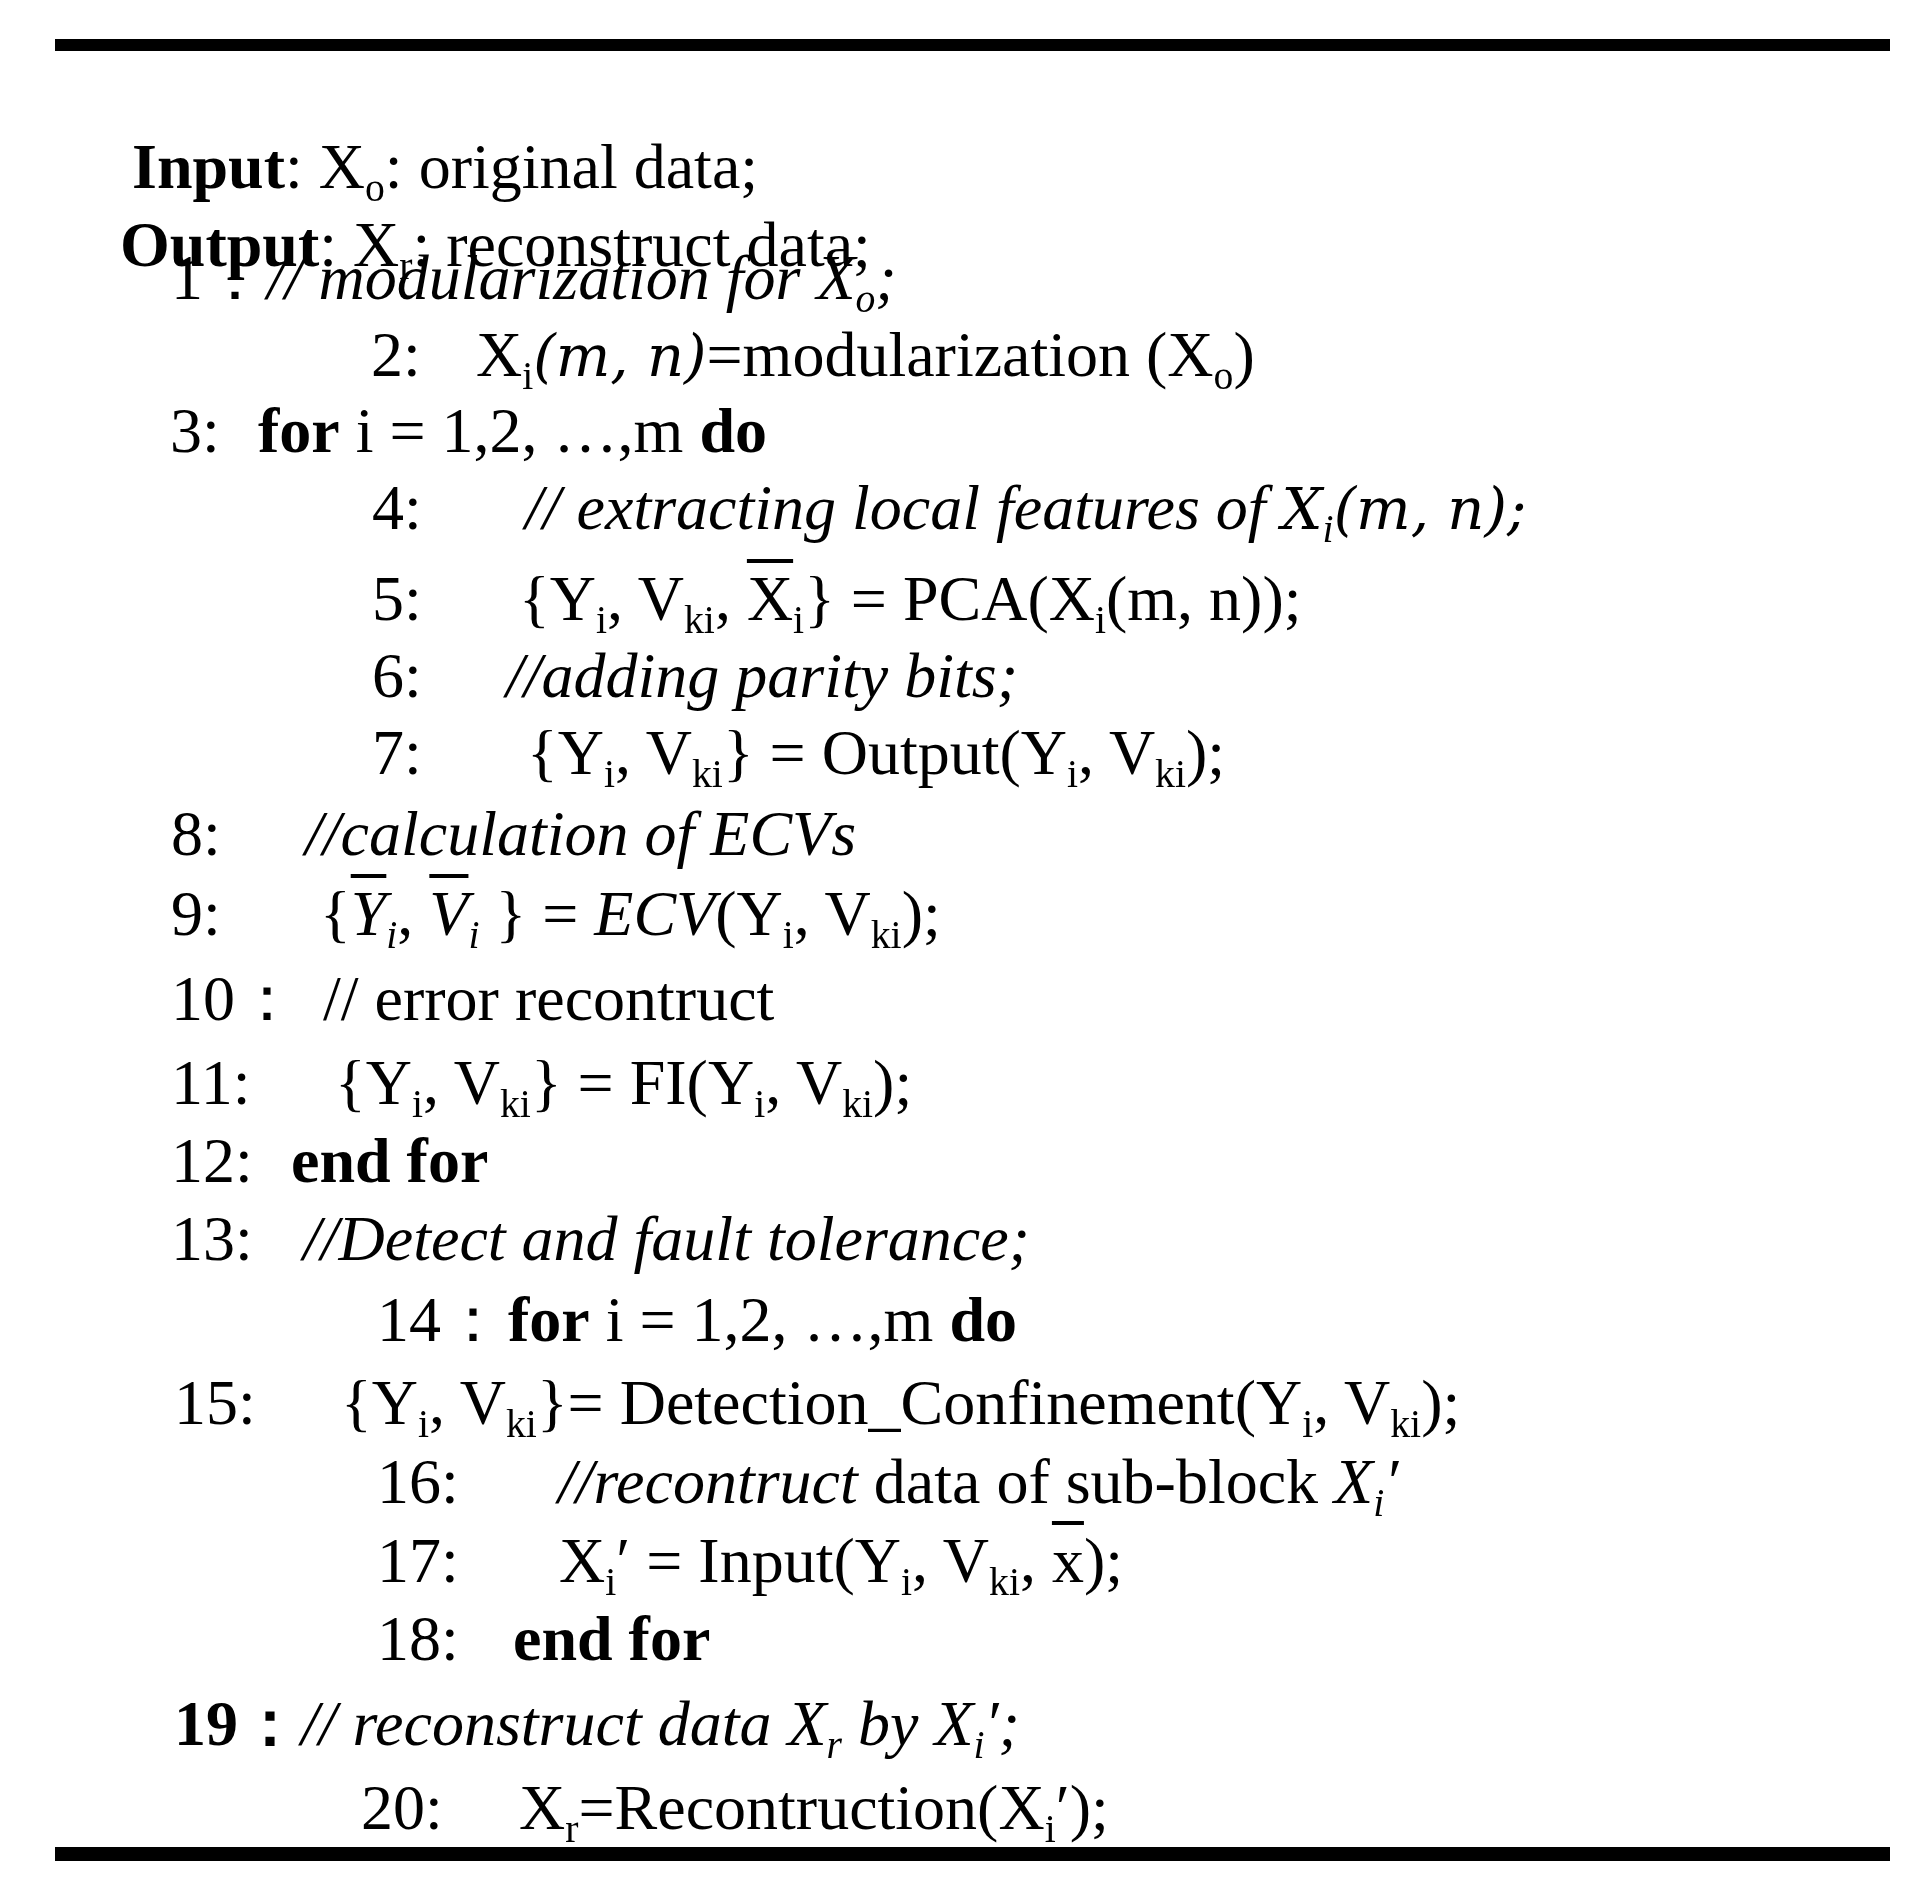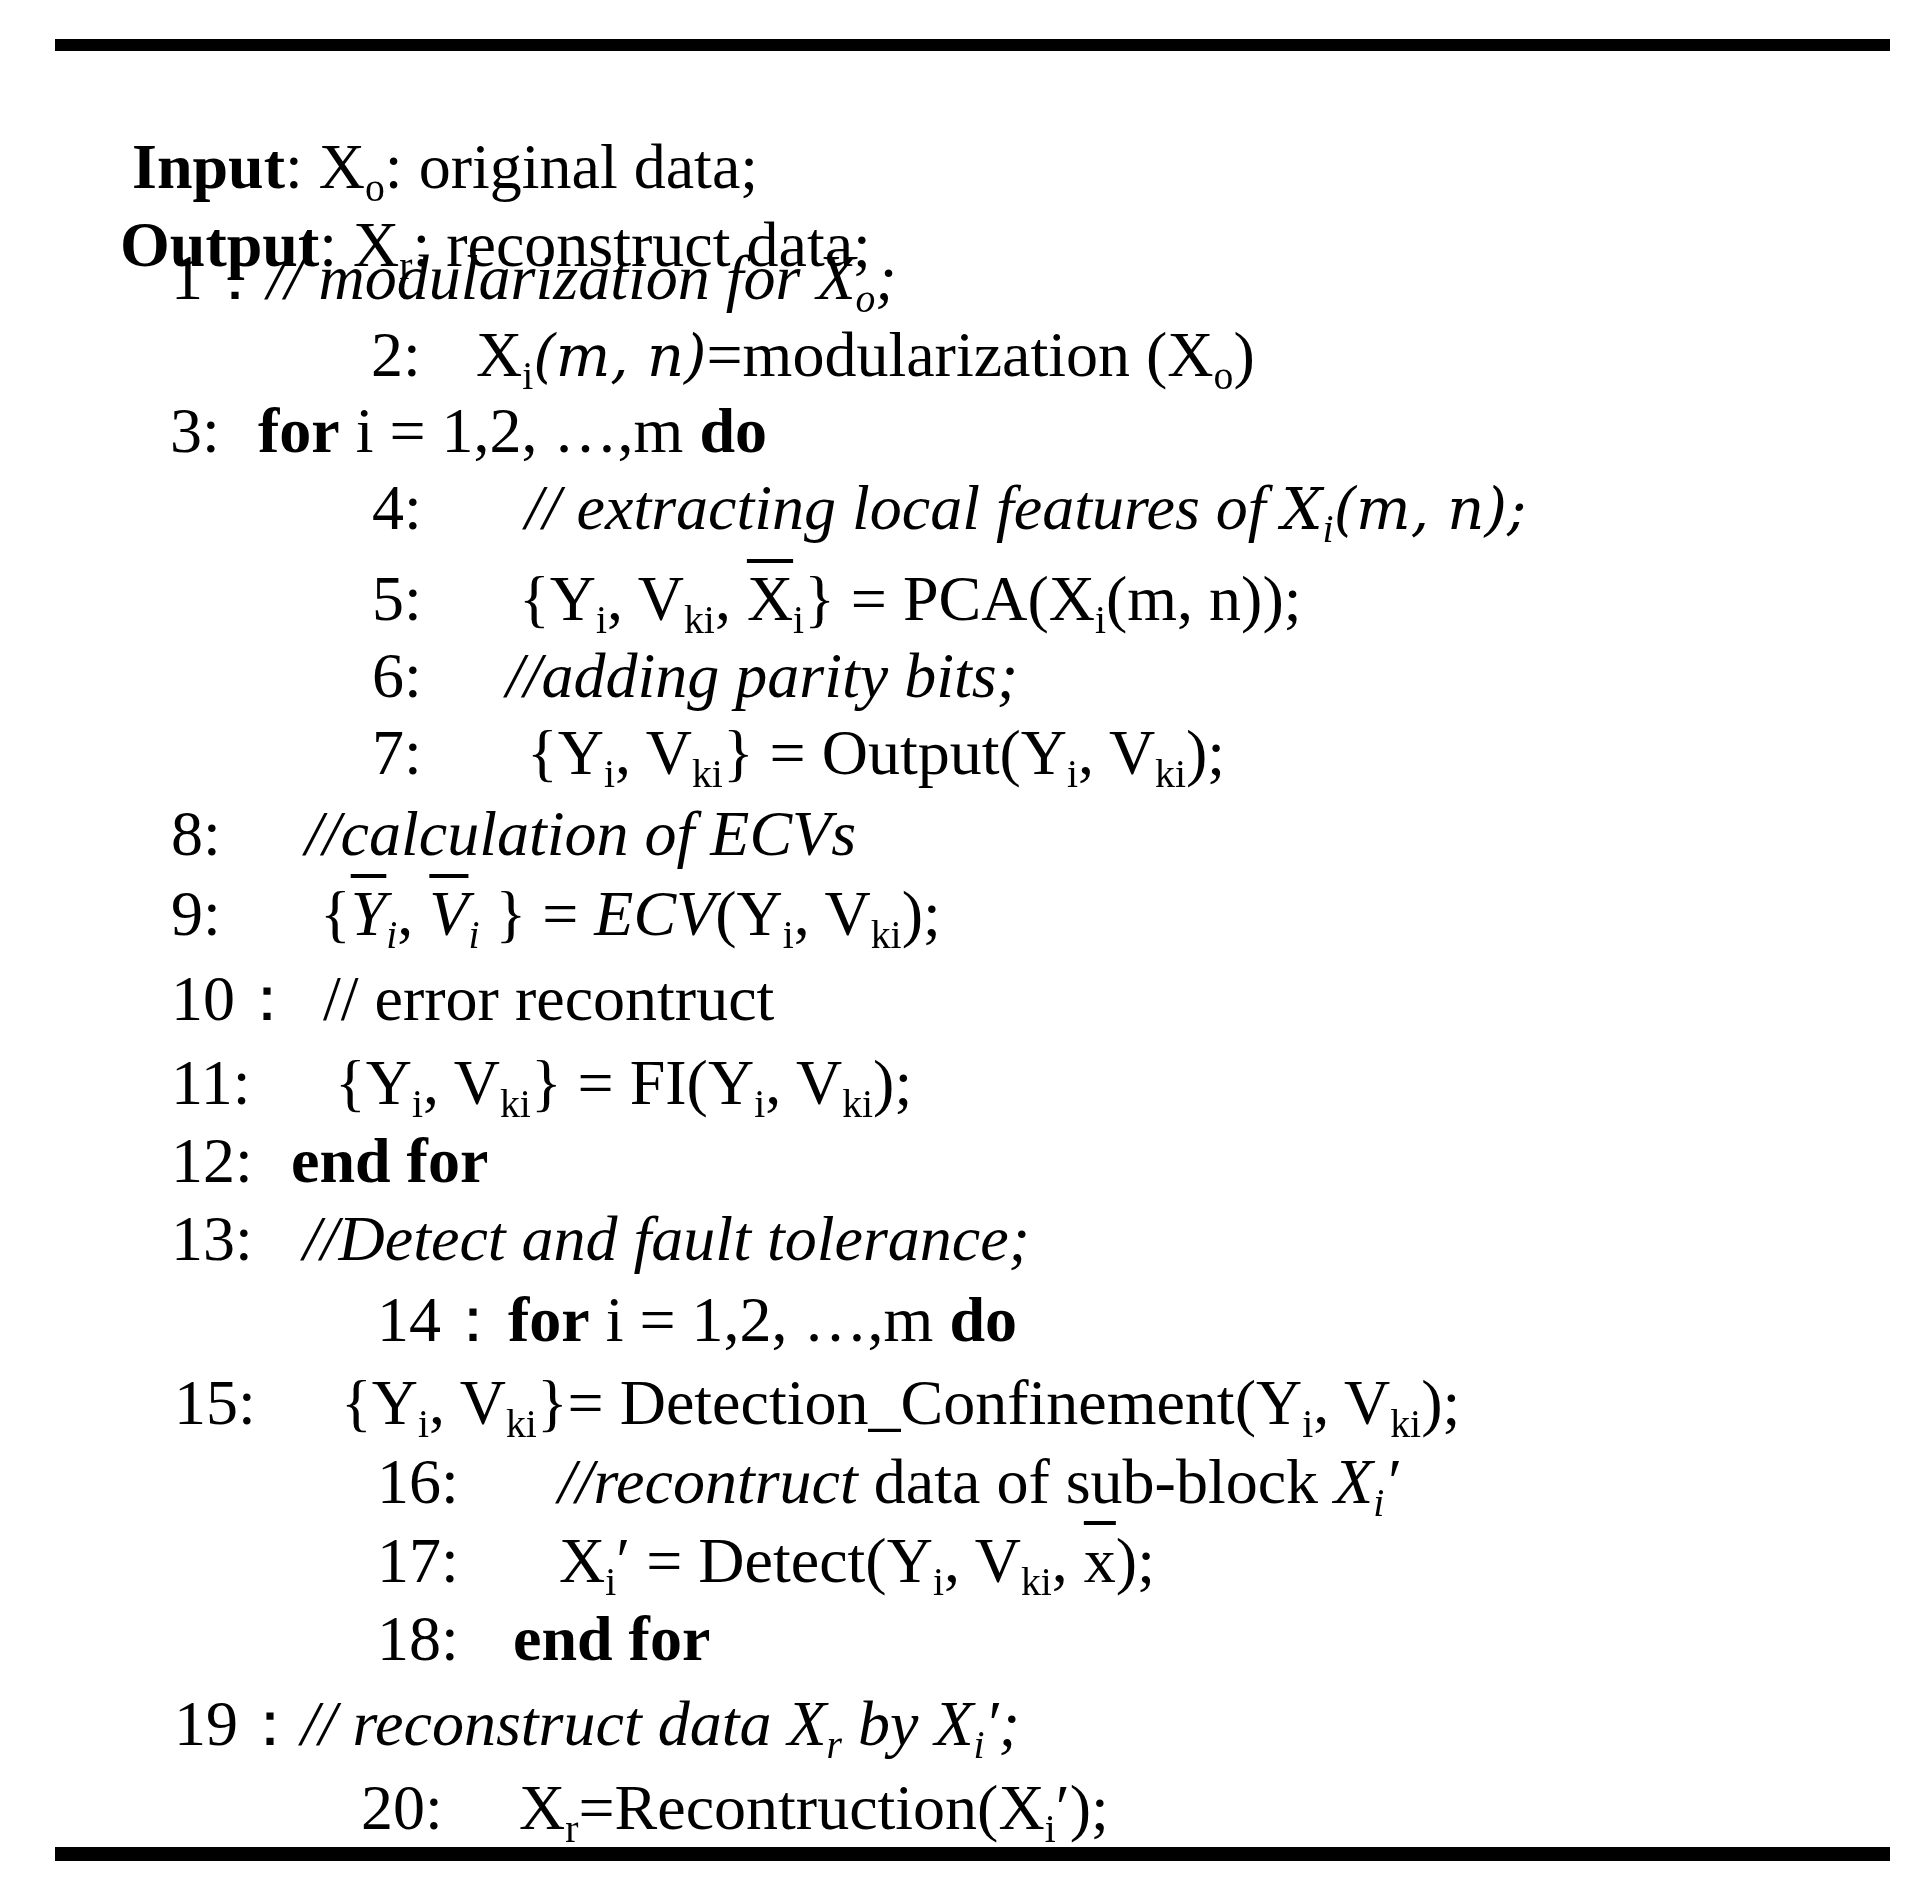--- a/index.html
+++ b/index.html
@@ -57,24 +57,24 @@
       <div class="line" style="left: 291px; top: 1129px;"><span class="b">end for</span></div>
       <span class="num" style="left: 171px; top: 1207px;">13:</span>
       <div class="line" style="left: 303px; top: 1207px;"><span class="i">//Detect and fault tolerance;</span></div>
       <span class="num" style="left: 377px; top: 1288px;">14：</span>
       <div class="line" style="left: 508px; top: 1288px;"><span class="b">for</span><span> i = 1,2, …,m </span><span class="b">do</span></div>
       <span class="num" style="left: 174px; top: 1371px;">15:</span>
       <div class="line" style="left: 341px; top: 1371px;"><span>{Y</span><span class="sub">i</span><span>, V</span><span class="sub">ki</span><span>}= Detection_Confinement(Y</span><span class="sub">i</span><span>, V</span><span class="sub">ki</span><span>);</span></div>
       <span class="num" style="left: 377px; top: 1450px;">16:</span>
       <div class="line" style="left: 558px; top: 1450px;"><span class="i">//recontruct</span><span> data of sub-block </span><span class="i">X</span><span class="i sub">i</span><span class="i">′</span></div>
       <span class="num" style="left: 377px; top: 1529px;">17:</span>
-      <div class="line" style="left: 559px; top: 1529px;"><span>X</span><span class="sub">i</span><span>′ = Detect(Y</span><span class="sub">i</span><span>, V</span><span class="sub">ki</span><span>, </span><span class="ov">x</span><span>);</span></div>
+      <div class="line" style="left: 559px; top: 1529px;"><span>X</span><span class="sub">i</span><span>′ = Input(Y</span><span class="sub">i</span><span>, V</span><span class="sub">ki</span><span>, </span><span class="ov">x</span><span>);</span></div>
       <span class="num" style="left: 377px; top: 1607px;">18:</span>
       <div class="line" style="left: 513px; top: 1607px;"><span class="b">end for</span></div>
-      <span class="num" style="left: 174px; top: 1692px;">19：</span>
+      <span class="num" style="left: 174px; top: 1692px; font-weight: bold;">19：</span>
       <div class="line" style="left: 301px; top: 1692px;"><span class="i">// reconstruct data </span><span class="i">X</span><span class="i sub">r</span><span class="i"> by </span><span class="i">X</span><span class="i sub">i</span><span class="i">′;</span></div>
       <span class="num" style="left: 361px; top: 1776px;">20:</span>
       <div class="line" style="left: 519px; top: 1776px;"><span>X</span><span class="sub">r</span><span>=Recontruction(X</span><span class="sub">i</span><span>′);</span></div>
     </div>
 
   <div class="rule bottom"></div>
 </div>
 
 
 </body></html>

